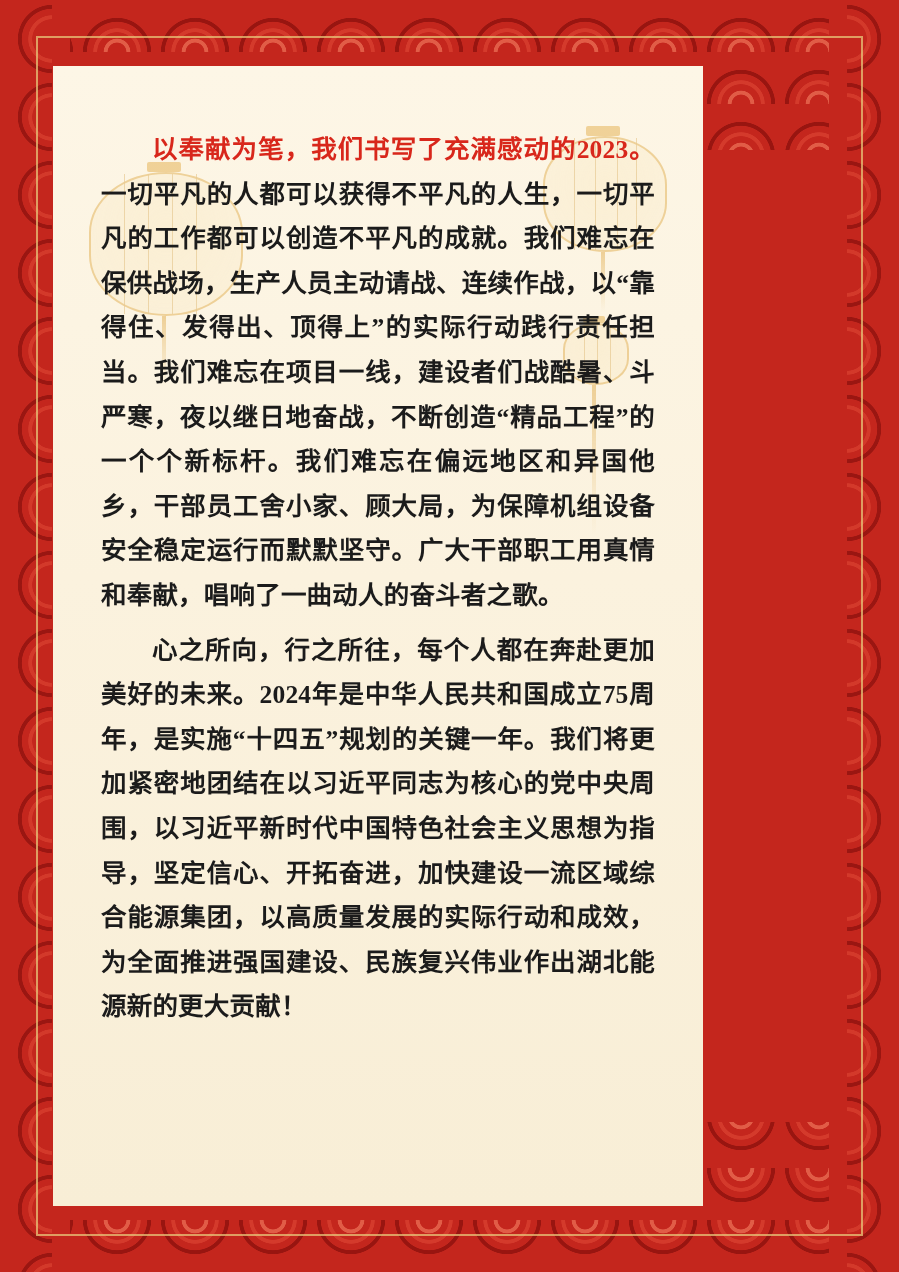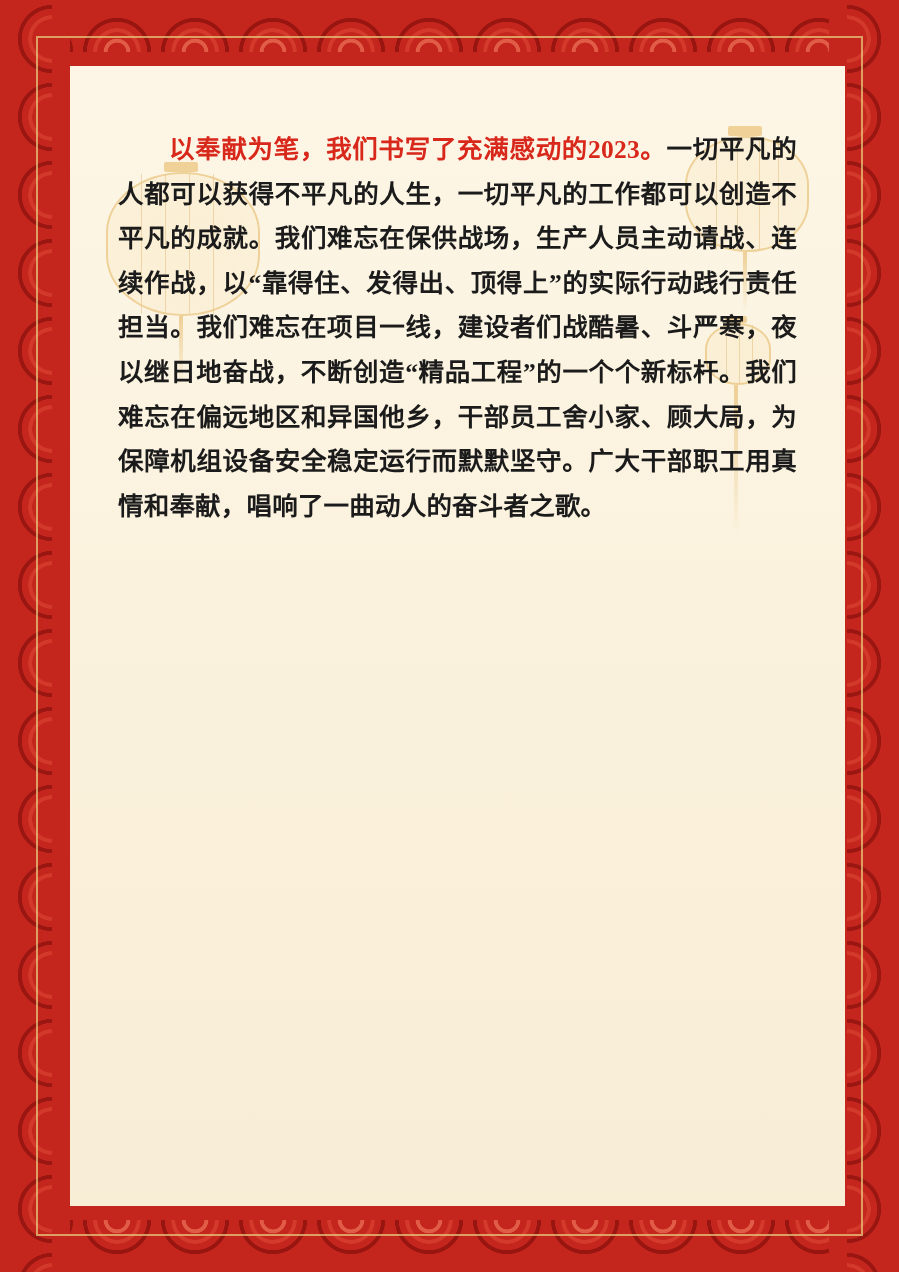--- a/index.html
+++ b/index.html
@@ -69,23 +69,23 @@
     height: 1200px;
     border: 2px solid #e8c77a;
     box-sizing: border-box;
     pointer-events: none;
     opacity: .75;
   }
 
   
   .paper {
     position: absolute;
-    left: 70px;
+    left: 53px;
     top: 66px;
-    width: 775px;
+    width: 650px;
     height: 1140px;
     background: linear-gradient(180deg, #fdf6e6 0%, #fbf2de 45%, #f8eed6 100%);
     box-sizing: border-box;
     padding: 62px 48px 56px 48px;
     overflow: hidden;
   }
 
   
   .lantern {
     position: absolute;
@@ -206,16 +206,17 @@
           <i style="left:72%"></i>
       </div>
       <div class="tassel"></div>
     </div>
 
     <div class="article">
 
       <p><span class="hl">以奉献为笔，我们书写了充满感动的2023。</span><span>一切平凡的人都可以获得不平凡的人生，一切平凡的工作都可以创造不平凡的成就。我们难忘在保供战场，生产人员主动请战、连续作战，以“靠得住、发得出、顶得上”的实际行动践行责任担当。我们难忘在项目一线，建设者们战酷暑、斗严寒，夜以继日地奋战，不断创造“精品工程”的一个个新标杆。我们难忘在偏远地区和异国他乡，干部员工舍小家、顾大局，为保障机组设备安全稳定运行而默默坚守。广大干部职工用真情和奉献，唱响了一曲动人的奋斗者之歌。</span></p>
 
 
+      <p class="gap"><span>心之所向，行之所往，每个人都在奔赴更加美好的未来。2024年是中华人民共和国成立75周年，是实施“十四五”规划的关键一年。我们将更加紧密地团结在以习近平同志为核心的党中央周围，以习近平新时代中国特色社会主义思想为指导，坚定信心、开拓奋进，加快建设一流区域综合能源集团，以高质量发展的实际行动和成效，为全面推进强国建设、民族复兴伟业作出湖北能源新的更大贡献！</span></p>
 
     </div>
   </div>
 </div>
 
 </body></html>

